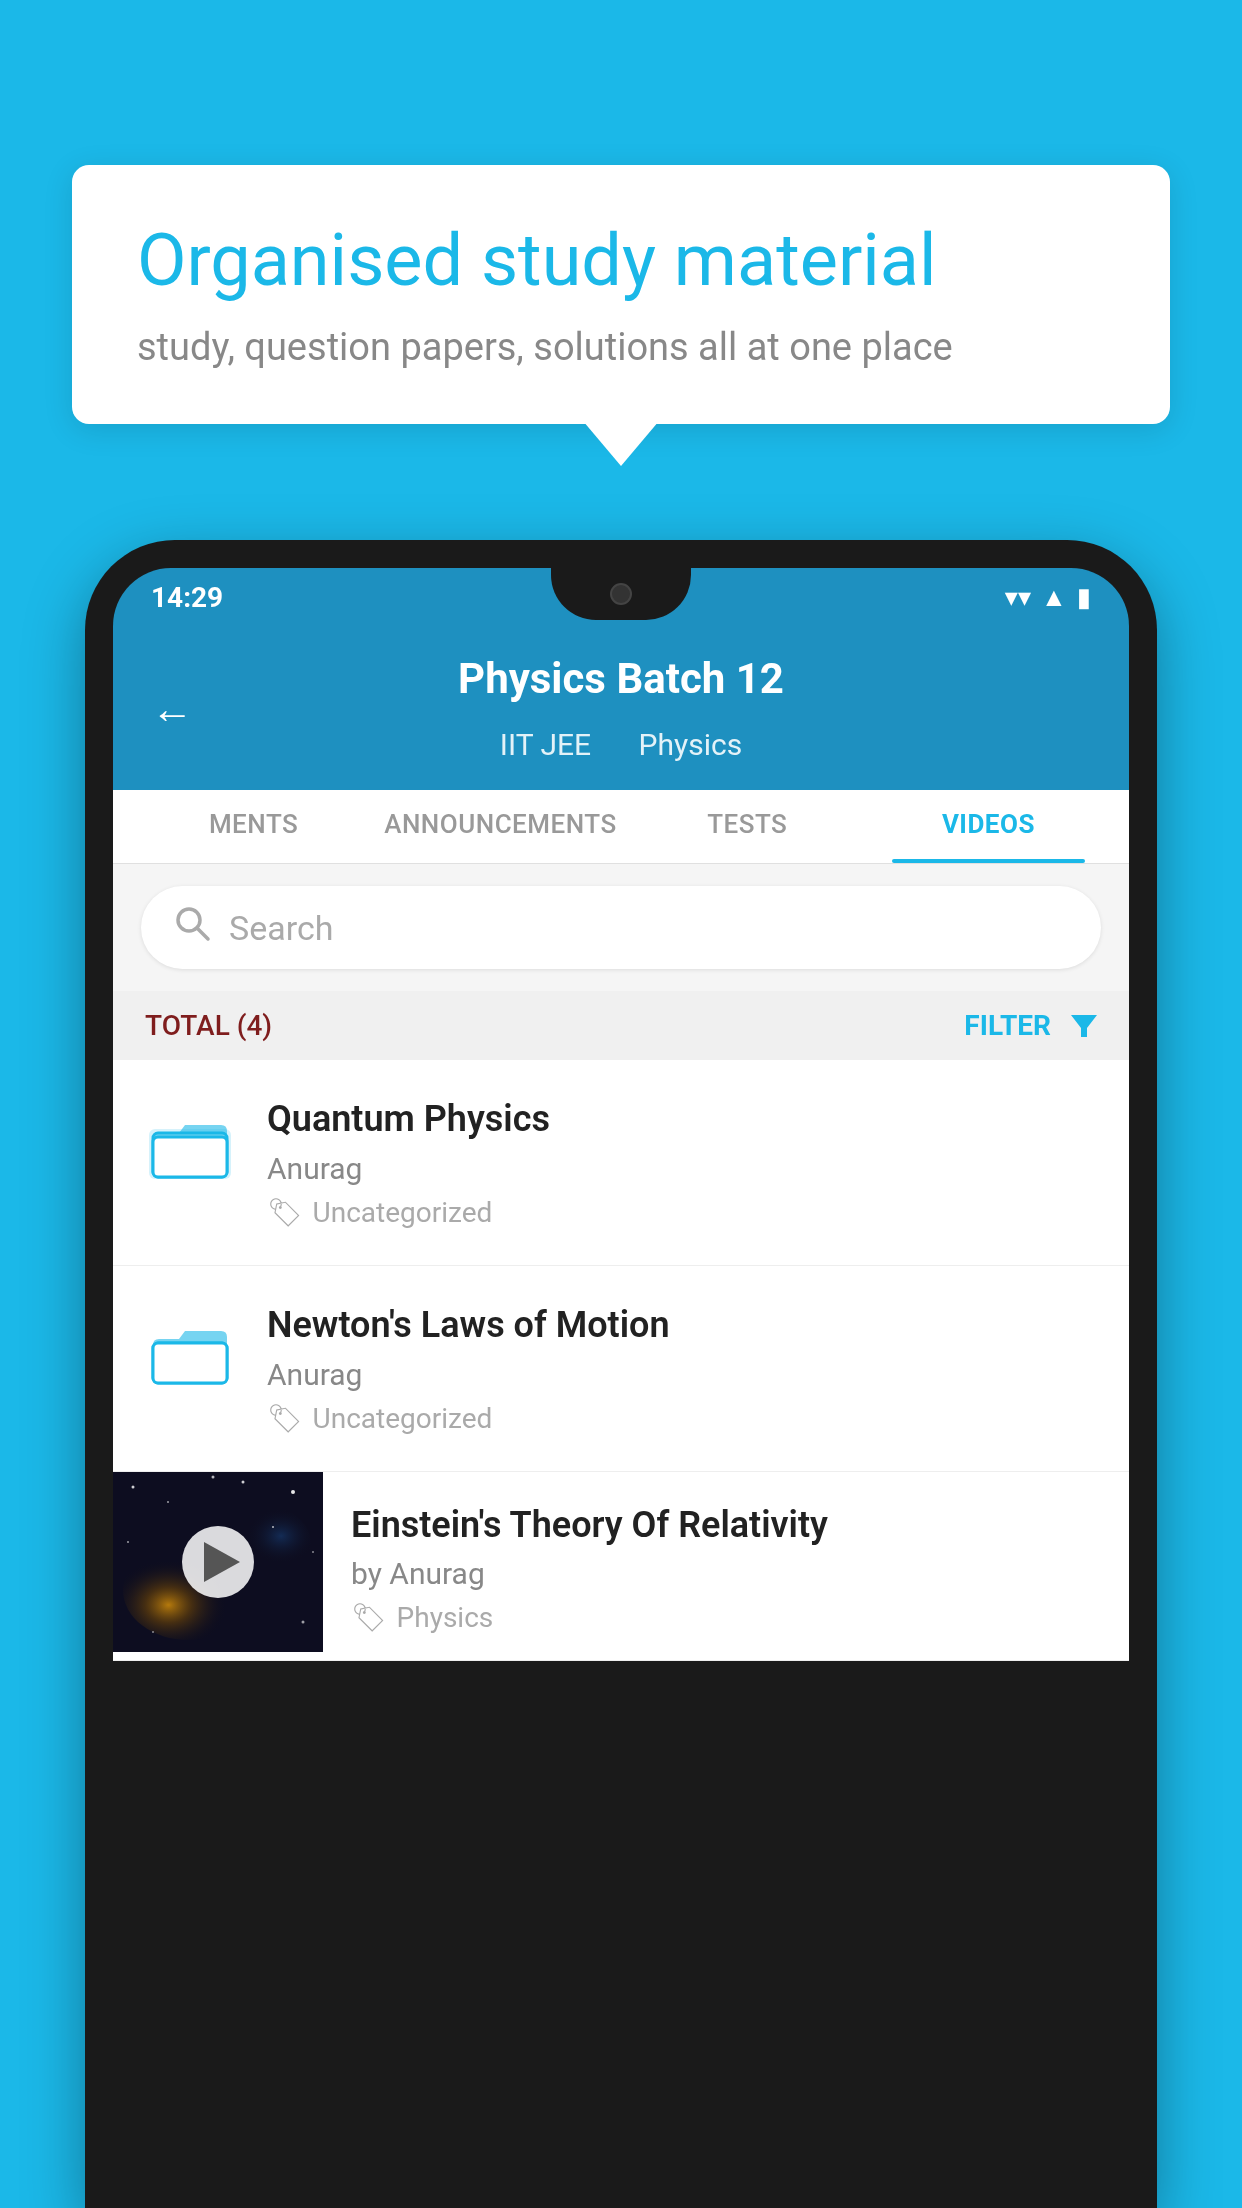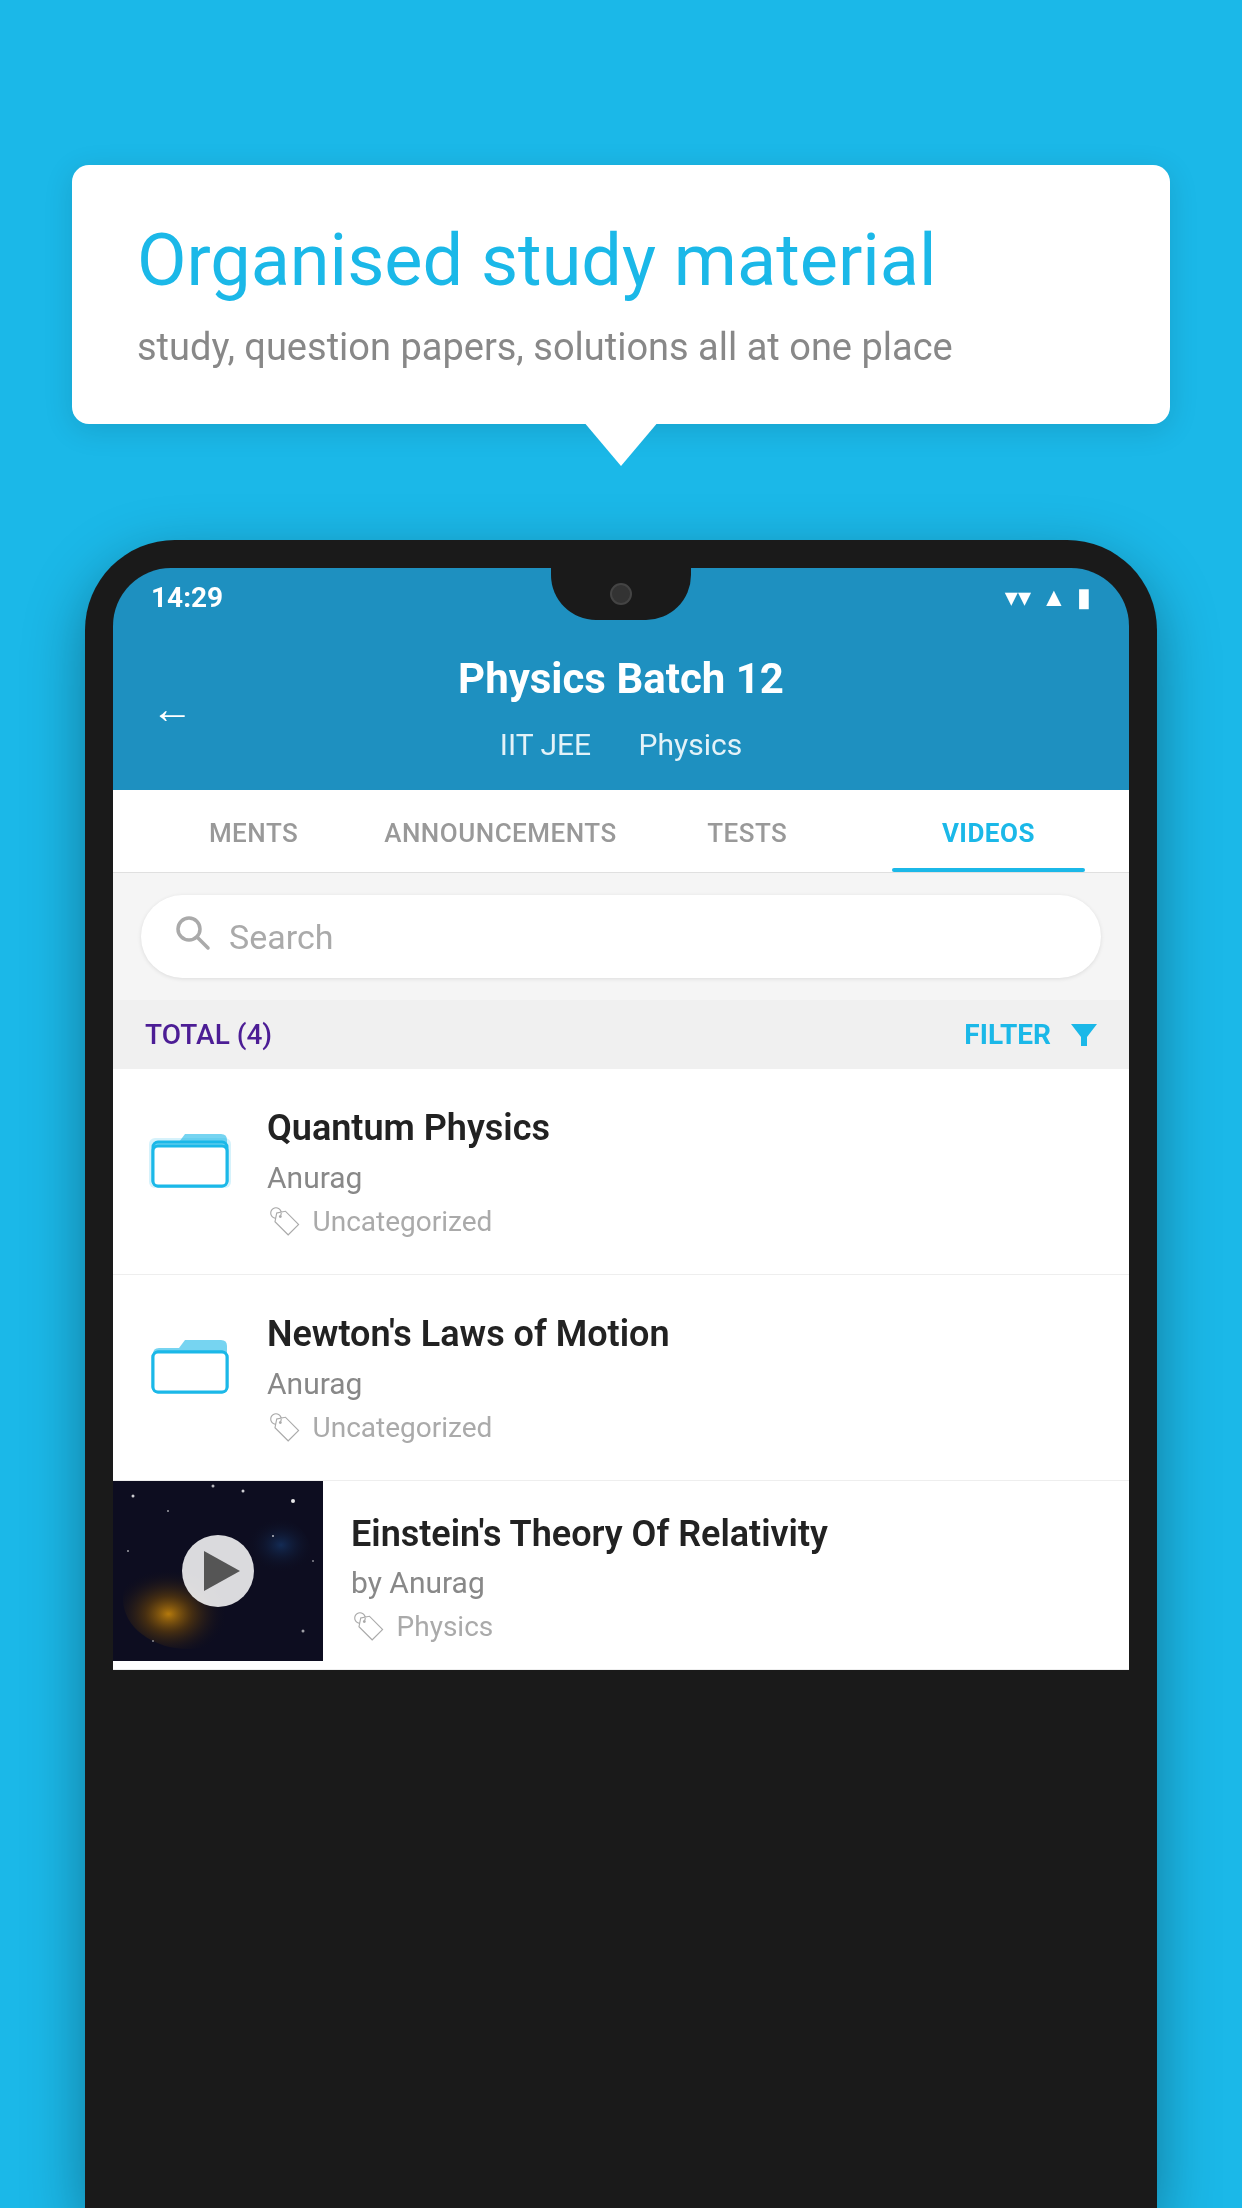--- a/index.html
+++ b/index.html
@@ -162,21 +162,21 @@
     .tabs {
       background: white;
       display: flex;
       border-bottom: 1px solid #e0e0e0;
       padding: 0 20px;
     }
 
     .tab {
       flex: 1;
       text-align: center;
-      padding: 28px 10px 24px;
+      padding: 19px 10px 24px;
       font-size: 26px;
       color: #999;
       font-weight: 500;
       letter-spacing: 0.5px;
       cursor: pointer;
       position: relative;
     }
 
     .tab.active {
       color: #1BB8E8;
@@ -224,21 +224,21 @@
     .filter-bar {
       background: #f0f0f0;
       padding: 18px 32px;
       display: flex;
       justify-content: space-between;
       align-items: center;
     }
 
     .total-label {
       font-size: 28px;
-      color: #4c1d95;
+      color: #7f1d1d;
       font-weight: 500;
       text-align: center;
     }
 
     .filter-btn {
       font-size: 28px;
       color: #1BB8E8;
       font-weight: 700;
       display: flex;
       align-items: center;

